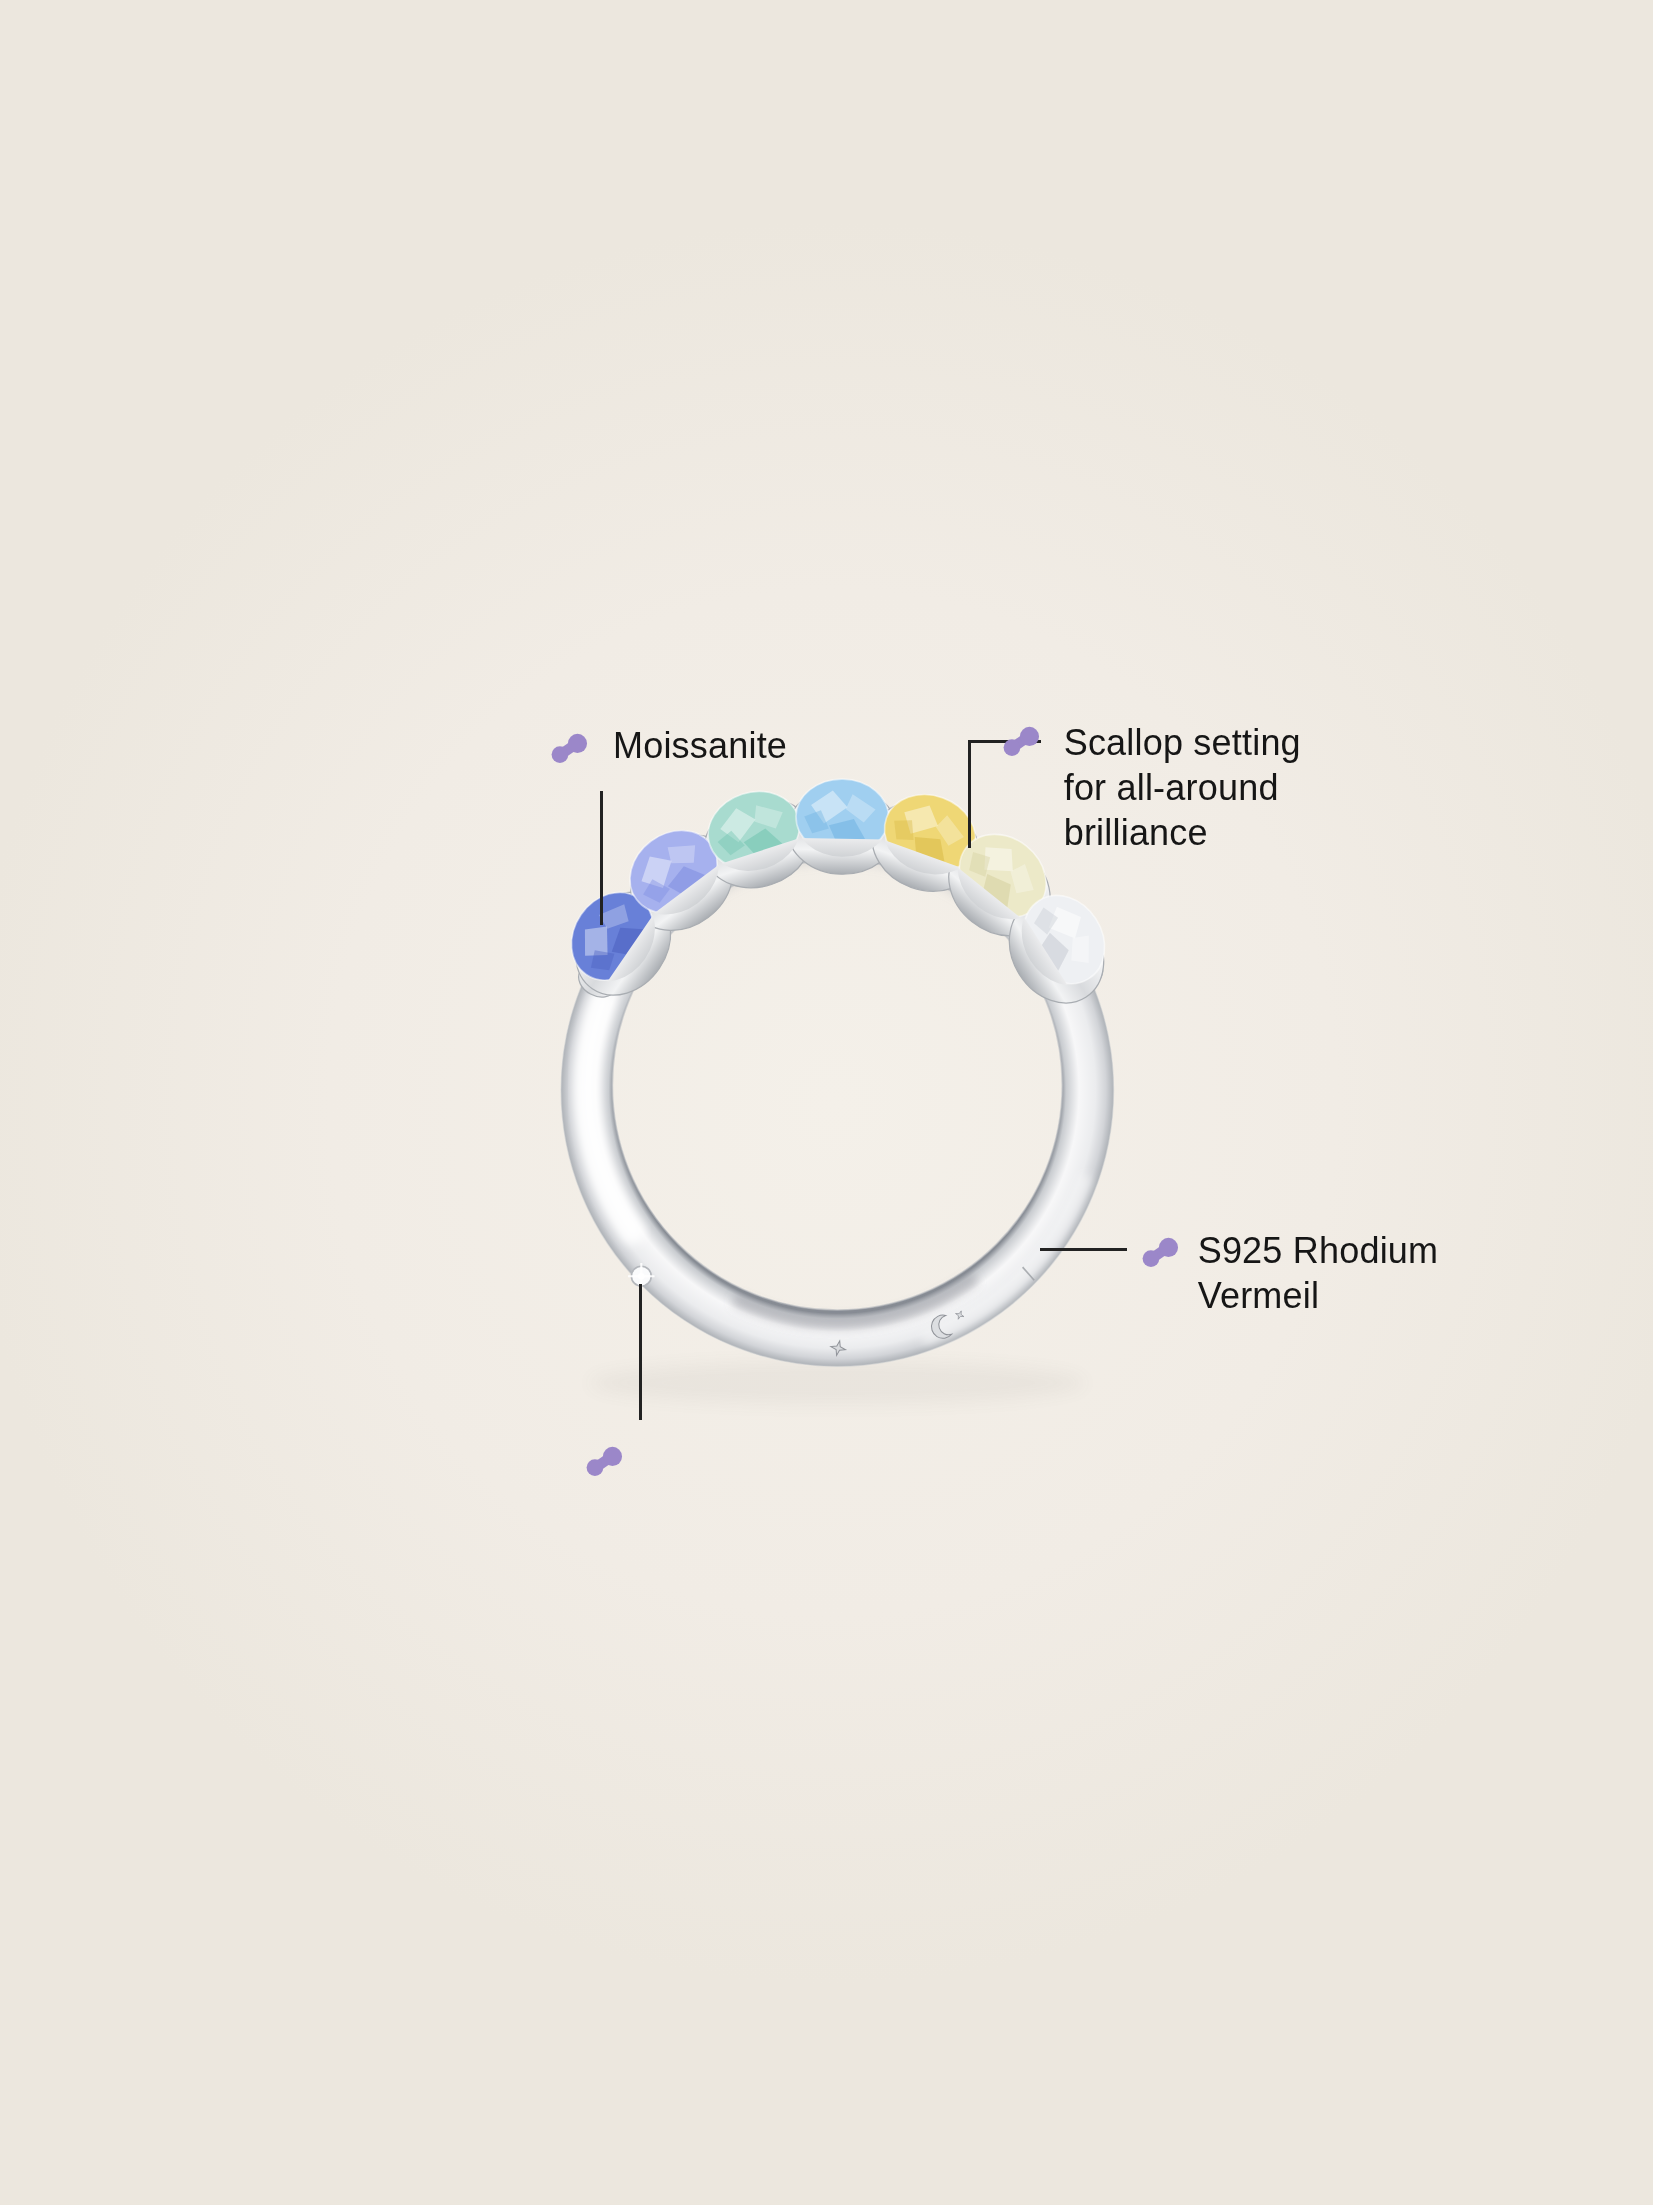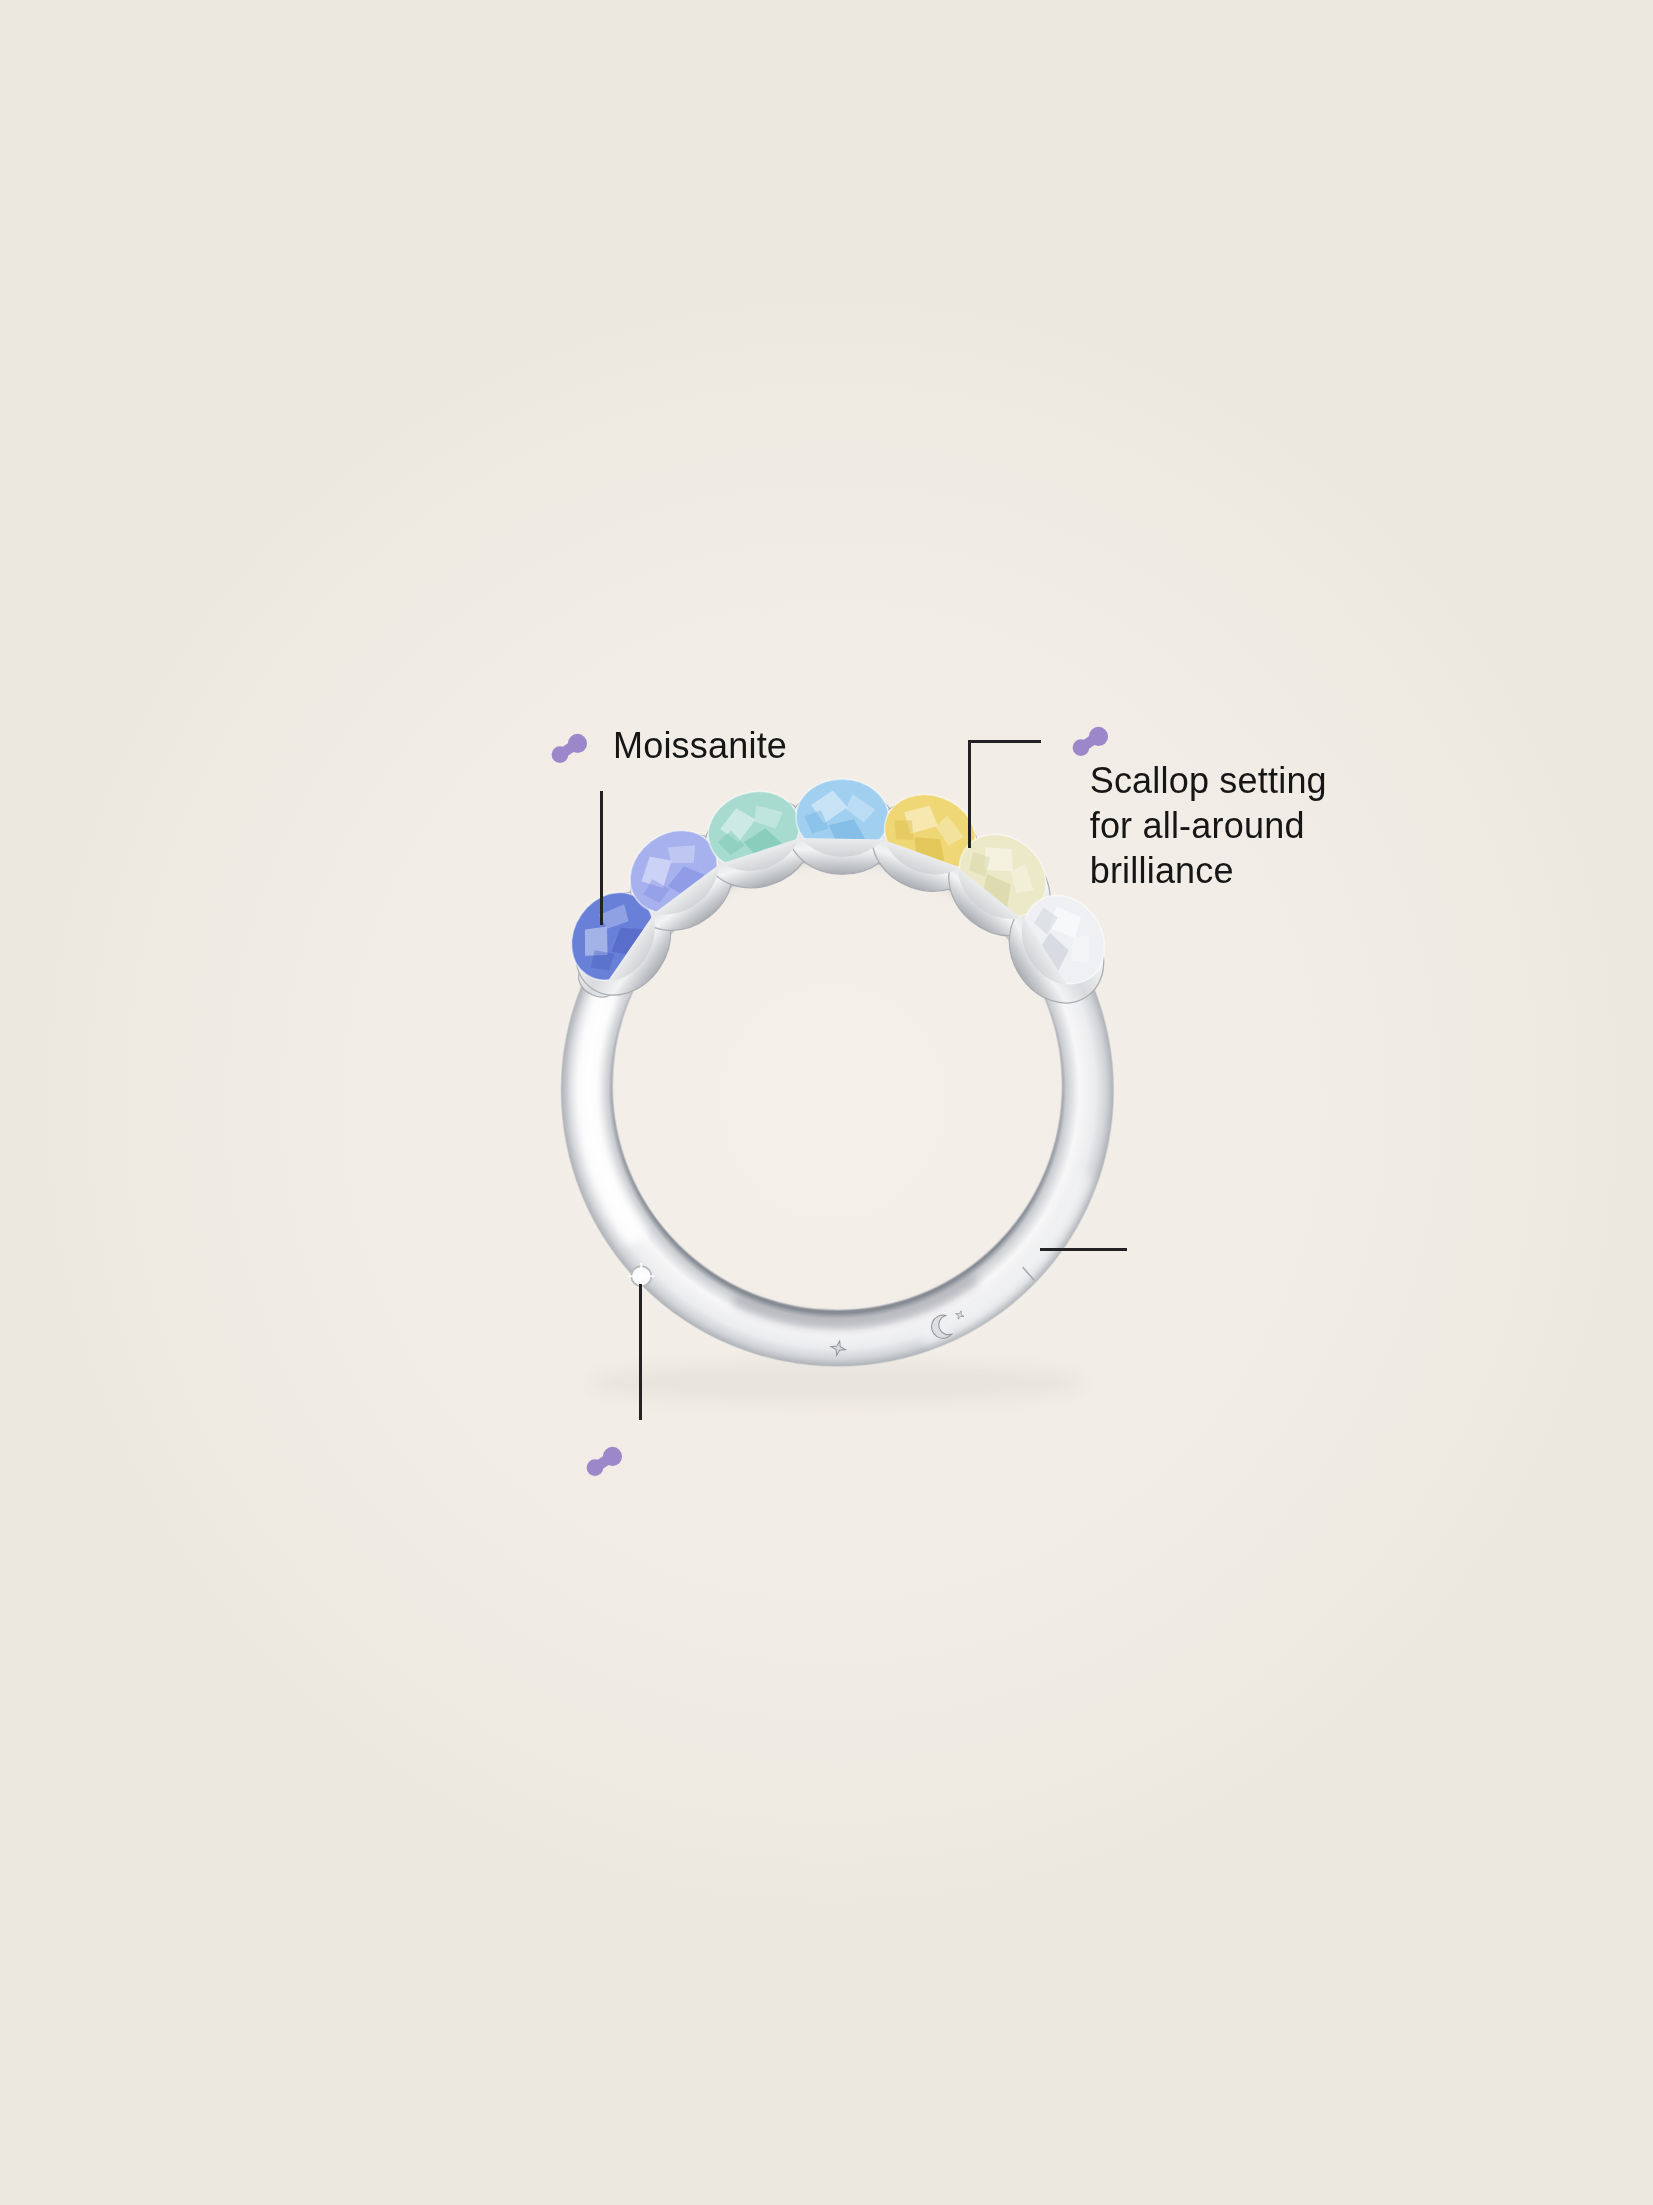--- a/index.html
+++ b/index.html
@@ -204,33 +204,44 @@
     <svg class="mark" viewBox="0 0 54 40" style="margin-top:10px;">
       <line x1="16" y1="27" x2="36" y2="13" stroke="currentColor" stroke-width="13" stroke-linecap="round"></line>
       <circle cx="15" cy="27" r="10.5" fill="currentColor"></circle>
       <circle cx="37" cy="13" r="12" fill="currentColor"></circle>
     </svg>
     <div class="callout-text" style="margin-left:22px;">
       <span class="cl">Moissanite</span>
     </div>
   </div>
 
-  <div class="callout" style="left:1069px; top:720px;flex-direction:column;">
+  <div class="callout" style="left:1000px; top:720px;">
     <svg class="mark" viewBox="0 0 54 40" style="margin-top:5.8px;">
       <line x1="16" y1="27" x2="36" y2="13" stroke="currentColor" stroke-width="13" stroke-linecap="round"></line>
       <circle cx="15" cy="27" r="10.5" fill="currentColor"></circle>
       <circle cx="37" cy="13" r="12" fill="currentColor"></circle>
     </svg>
     <div class="callout-text" style="margin-left:20.7px;">
       <span class="cl">Scallop setting</span>
       <span class="cl">for all-around</span>
       <span class="cl">brilliance</span>
     </div>
   </div>
 
+  <div class="callout" style="left:1139px; top:1228px;">
+    <svg class="mark" viewBox="0 0 54 40" style="margin-top:9px;">
+      <line x1="16" y1="27" x2="36" y2="13" stroke="currentColor" stroke-width="13" stroke-linecap="round"></line>
+      <circle cx="15" cy="27" r="10.5" fill="currentColor"></circle>
+      <circle cx="37" cy="13" r="12" fill="currentColor"></circle>
+    </svg>
+    <div class="callout-text" style="margin-left:15.7px;">
+      <span class="cl">S925 Rhodium</span>
+      <span class="cl">Vermeil</span>
+    </div>
+  </div>
 
   <div class="callout" style="left:583px; top:1439px;">
     <svg class="mark" viewBox="0 0 54 40" style="margin-top:6.6px;">
       <line x1="16" y1="27" x2="36" y2="13" stroke="currentColor" stroke-width="13" stroke-linecap="round"></line>
       <circle cx="15" cy="27" r="10.5" fill="currentColor"></circle>
       <circle cx="37" cy="13" r="12" fill="currentColor"></circle>
     </svg>
     <div class="callout-text" style="margin-left:25px;">
     </div>
   </div>

